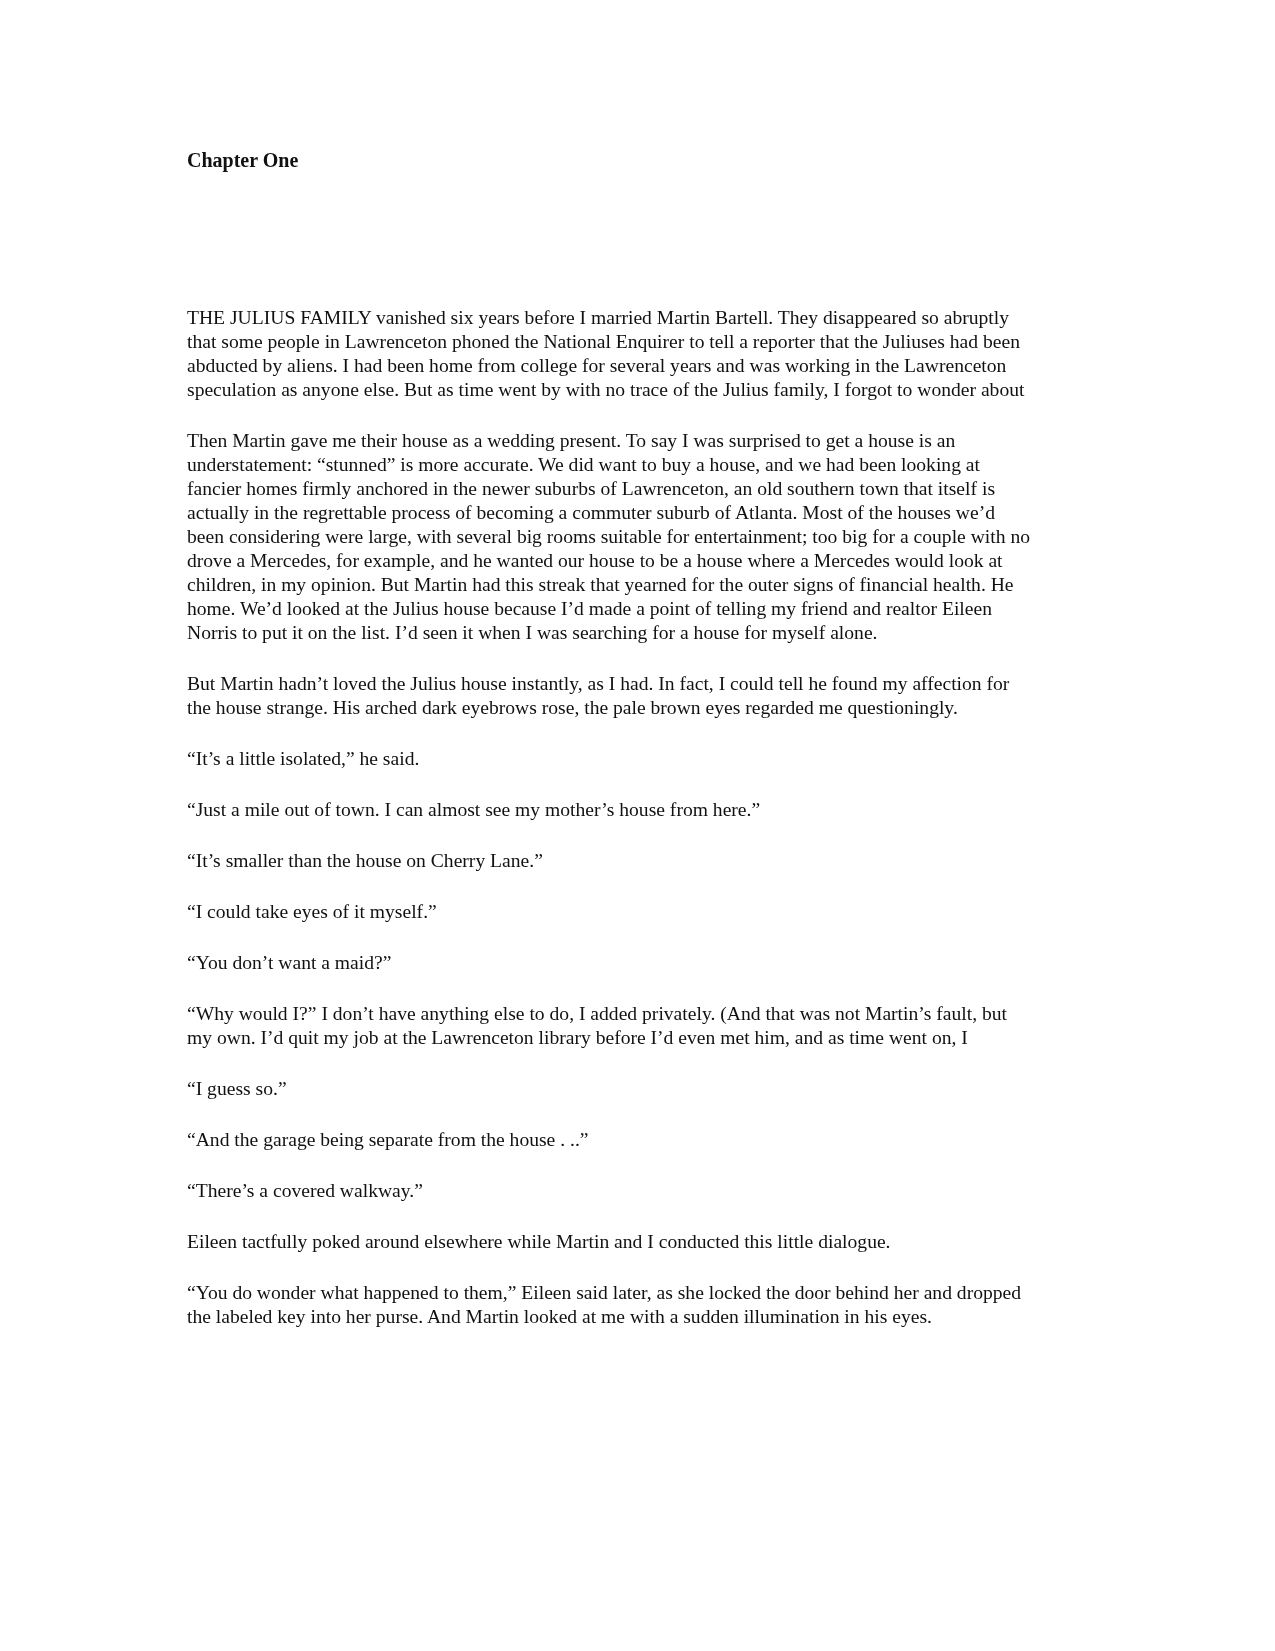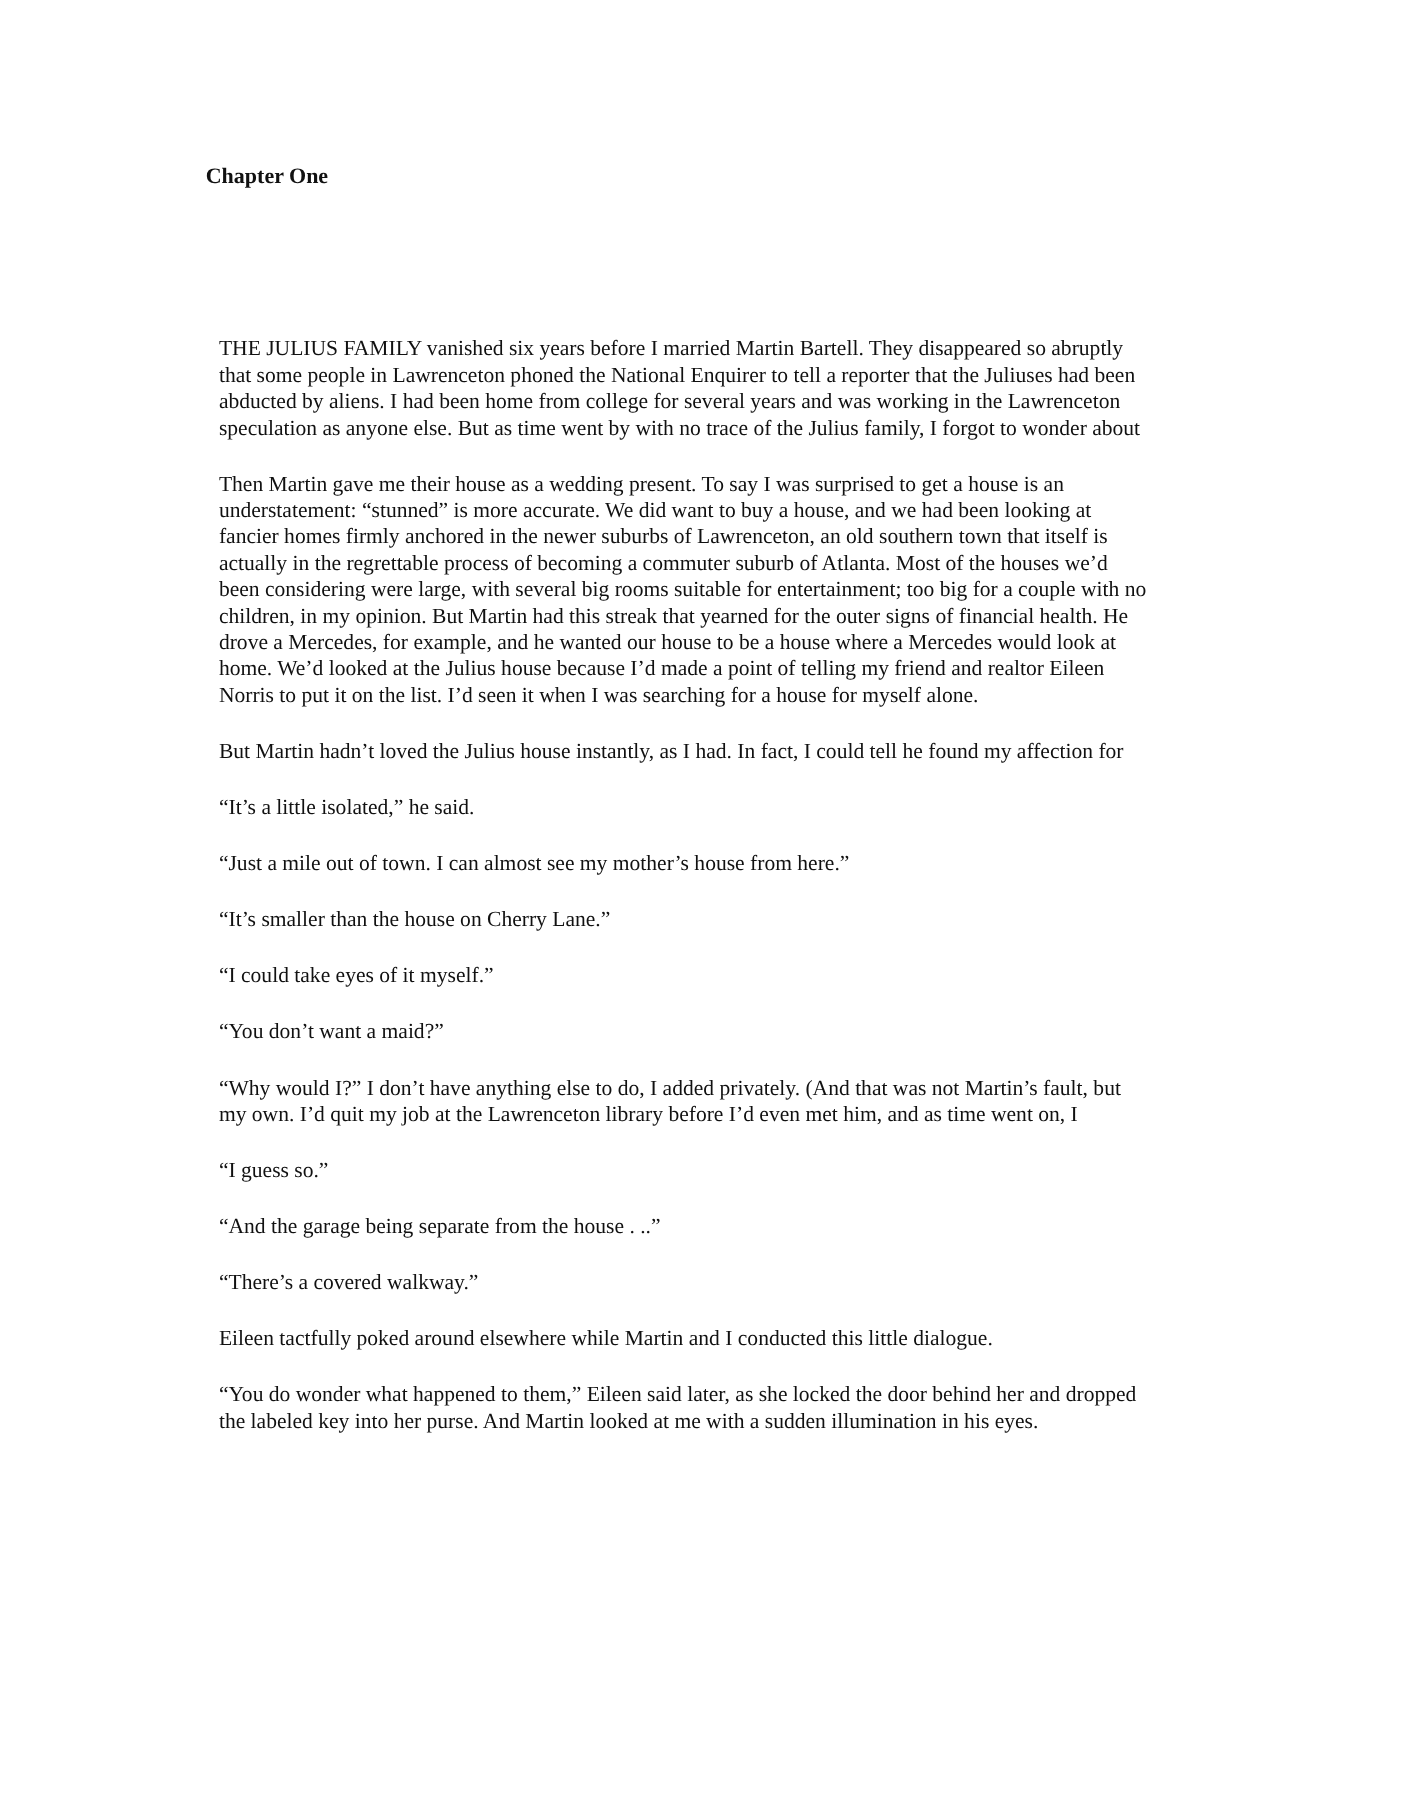--- a/index.html
+++ b/index.html
@@ -33,21 +33,21 @@
       margin: 0;
       white-space: nowrap;
     }
     .body-text {
       position: absolute;
       left: 187px;
       top: 306px;
       width: 900px;
     }
     .para {
-      margin: 0 0 27px 12px;
+      margin: 0 0 27px 0;
       font-size: 19.6px;
       line-height: 24px;
       white-space: nowrap;
     }
     .para .line {
       display: block;
     }
   </style>
 </head>
 <body>
@@ -62,28 +62,29 @@
       <span class="line">abducted by aliens.  I had been home from college for several years and was working in the Lawrenceton</span>
       <span class="line">speculation as anyone else.  But as time went by with no trace of the Julius family, I forgot to wonder about</span>
     </p>
 
     <p class="para">
       <span class="line">Then Martin gave me their house as a wedding present.  To say I was surprised to get a house is an</span>
       <span class="line">understatement: “stunned” is more accurate. We did want to buy a house, and we had been looking at</span>
       <span class="line">fancier homes firmly anchored in the newer suburbs of Lawrenceton, an old southern town that itself is</span>
       <span class="line">actually in the regrettable process of becoming a commuter suburb of Atlanta. Most of the houses we’d</span>
       <span class="line">been considering were large, with several big rooms suitable for entertainment; too big for a couple with no</span>
+      <span class="line">drove a Mercedes, for example, and he wanted our house to be a house where a Mercedes would look at</span>
       <span class="line">children, in my opinion. But Martin had this streak that yearned for the outer signs of financial health. He</span>
-      <span class="line">drove a Mercedes, for example, and he wanted our house to be a house where a Mercedes would look at</span>
       <span class="line">home.  We’d looked at the Julius house because I’d made a point of telling my friend and realtor Eileen</span>
       <span class="line">Norris to put it on the list. I’d seen it when I was searching for a house for myself alone.</span>
     </p>
 
     <p class="para">
       <span class="line">But Martin hadn’t loved the Julius house instantly, as I had. In fact, I could tell he found my affection for</span>
+      <span class="line">the house strange. His arched dark eyebrows rose, the pale brown eyes regarded me questioningly.</span>
     </p>
 
     <p class="para">
       <span class="line">“It’s a little isolated,” he said.</span>
     </p>
 
     <p class="para">
       <span class="line">“Just a mile out of town. I can almost see my mother’s house from here.”</span>
     </p>
 

